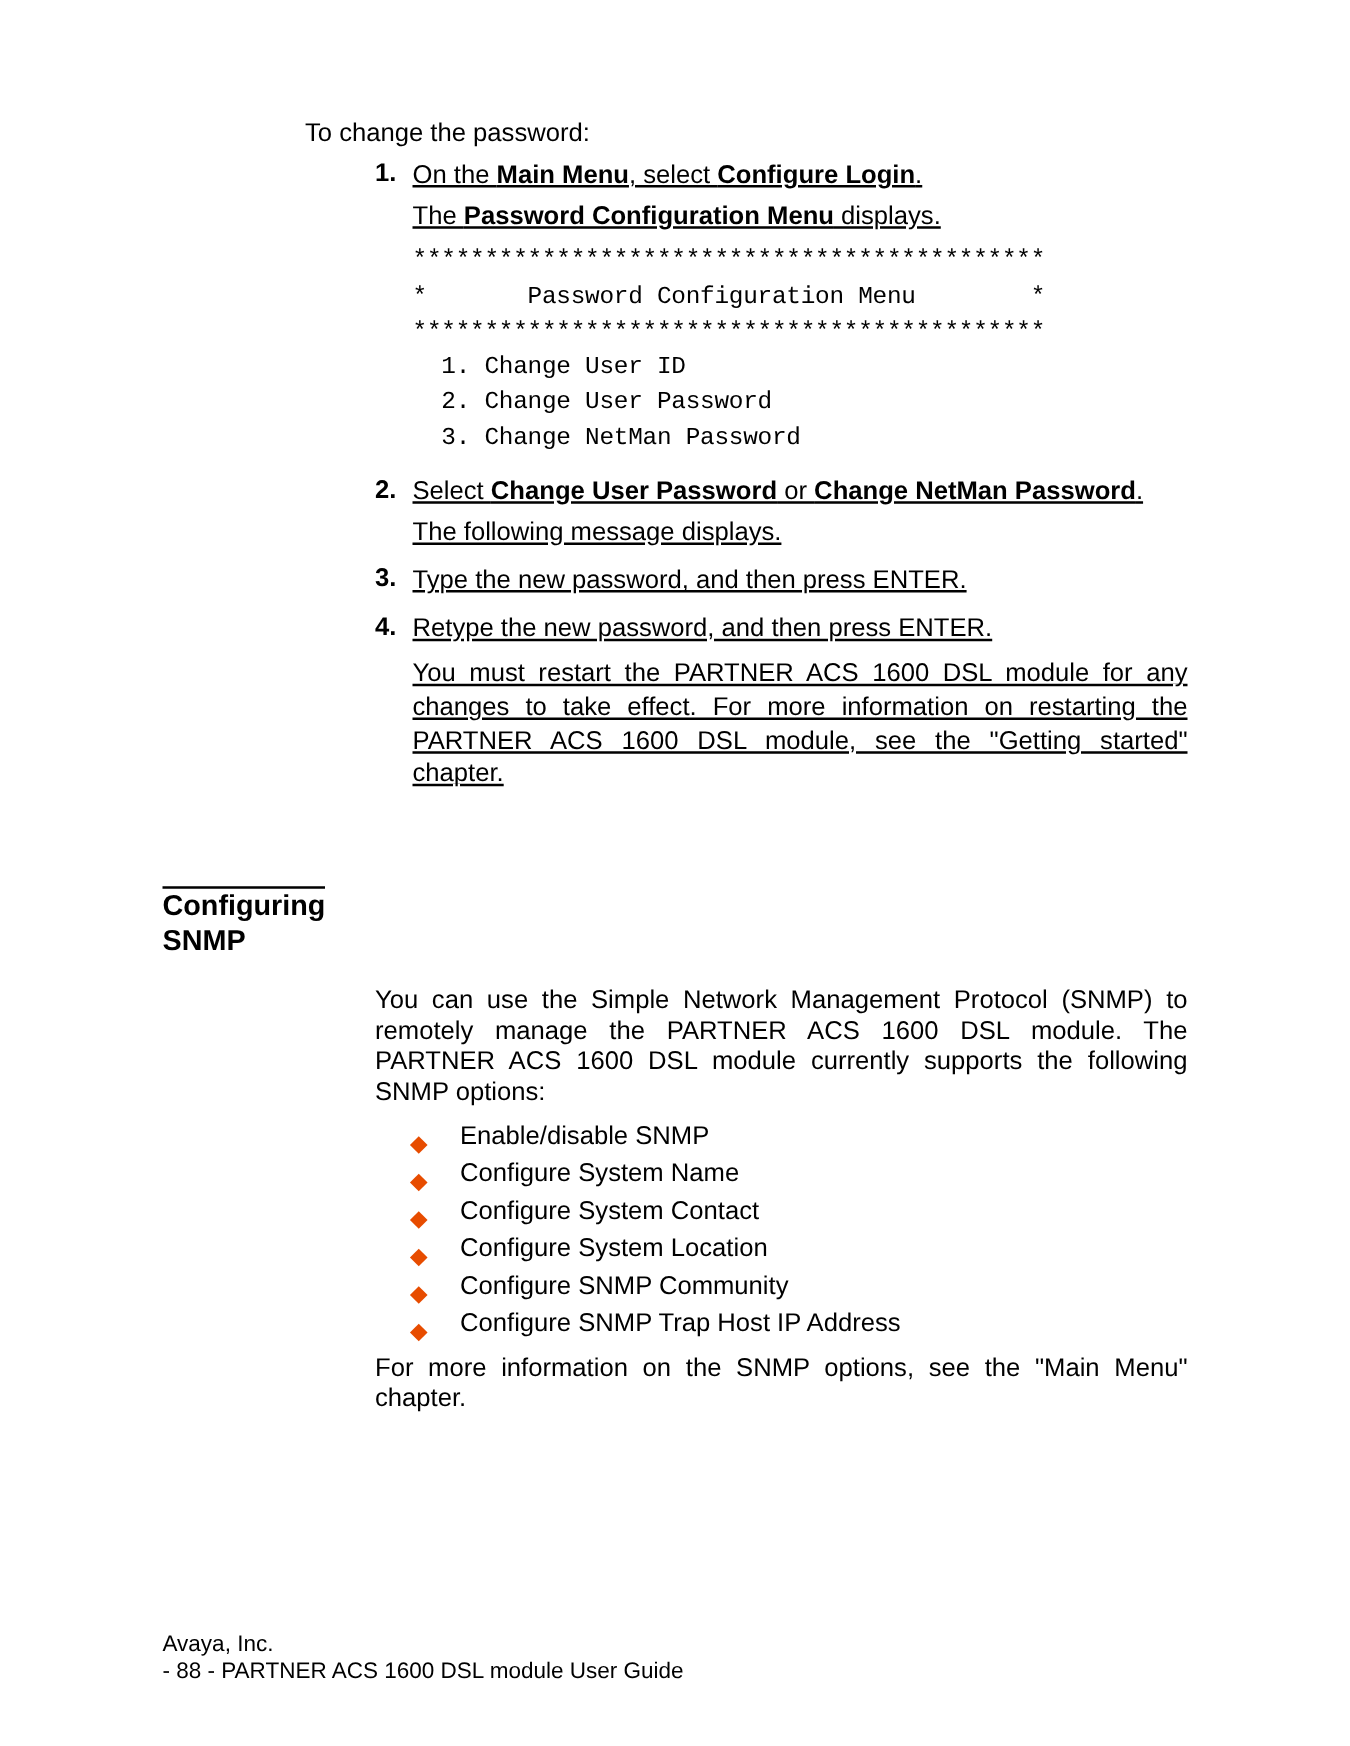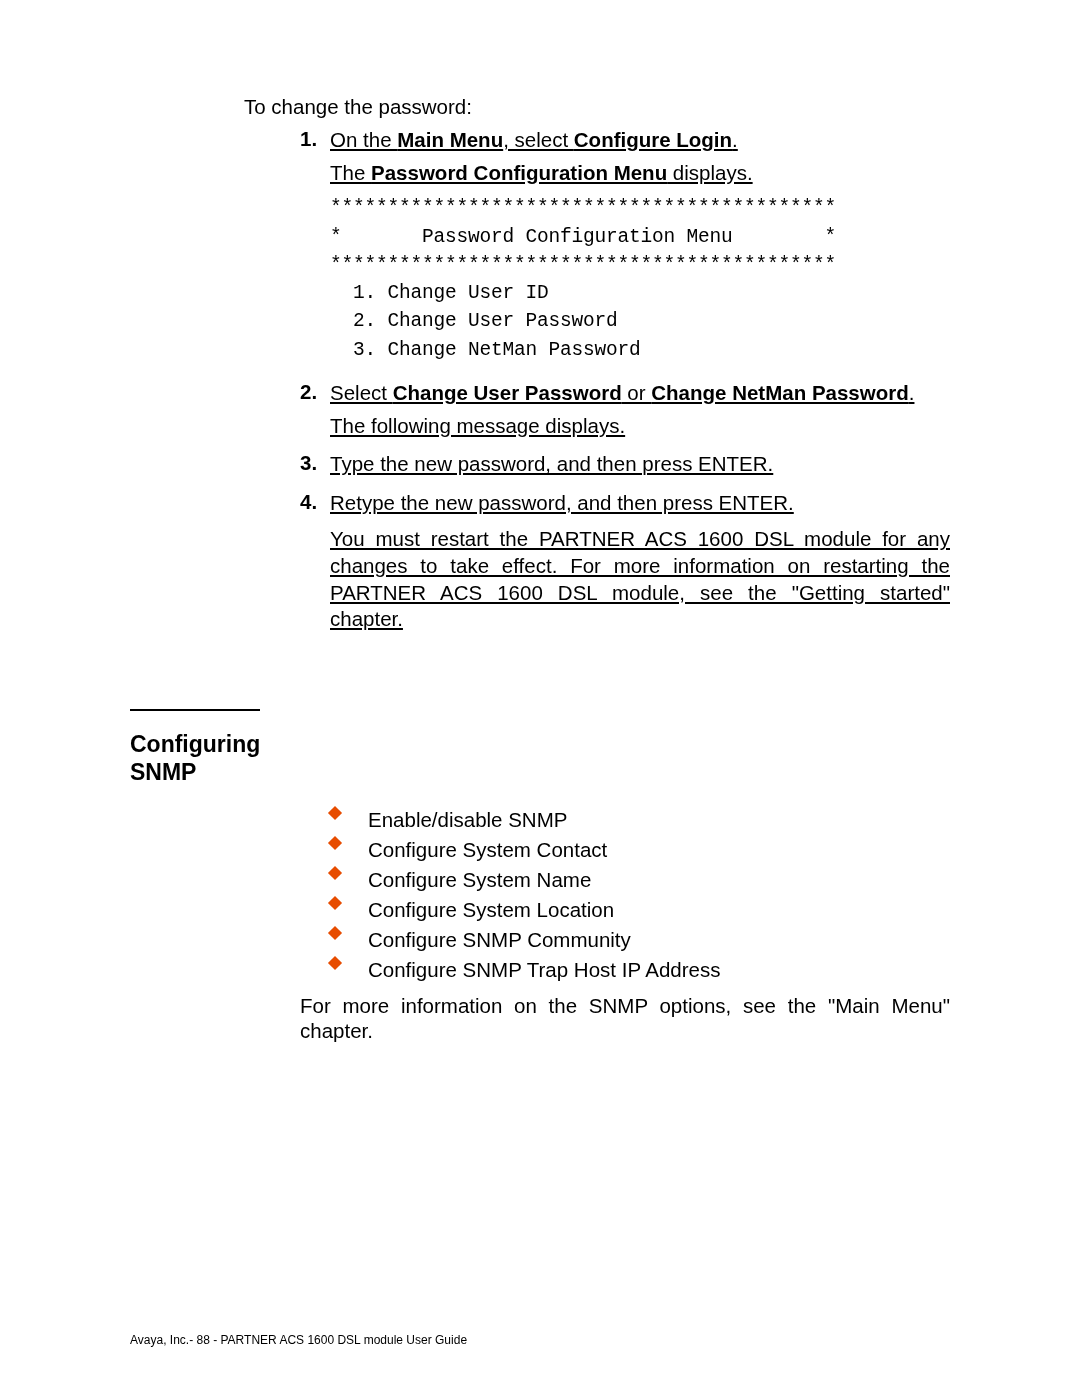--- a/index.html
+++ b/index.html
@@ -45,58 +45,59 @@
       white-space: pre;
       line-height: 1.45;
       margin: 8px 0 10px 0;
       letter-spacing: -0.2px;
     }
     .justify { text-align: justify; }
     .section-header {
       margin-top: 70px;
       border-top: 2px solid #000;
       width: 130px;
-      padding-top: 20px;
+      padding-top: 0;
     }
     .section-title {
       font-size: 23px;
       font-weight: bold;
       line-height: 1.2;
     }
     .section-body {
       margin-left: 170px;
       margin-top: 22px;
       font-size: 20.5px;
     }
     .section-body p { margin-bottom: 10px; line-height: 1.2; }
     .bullet-list {
       list-style: none;
       margin: 8px 0 12px 30px;
     }
     .bullet-item {
       display: flex;
-      align-items: flex-start;
+      align-items: flex-end;
       margin-bottom: 6px;
     }
     .diamond {
       width: 10px;
       height: 10px;
       background: #e74c00;
       transform: rotate(45deg);
       margin-right: 28px;
       flex-shrink: 0;
     }
     .footer {
       position: absolute;
       bottom: 50px;
       left: 130px;
       right: 130px;
       display: flex;
       justify-content: flex-start;
-      font-size: 12px;
+      font-size: 18px;
+      flex-direction: column;
     }
   </style>
 </head>
 <body>
 
 <div class="page">
 
   <p class="intro">To change the password:</p>
 
   <ol class="numbered-list">
@@ -144,33 +145,34 @@
       </div>
     </li>
 
   </ol>
 
   <div class="section-header">
     <h2 class="section-title">Configuring SNMP</h2>
   </div>
 
   <div class="section-body">
+    <p class="justify">You can use the Simple Network Management Protocol (SNMP) to remotely manage the PARTNER ACS 1600 DSL module.  The PARTNER ACS 1600 DSL module currently supports the following SNMP options:</p>
 
     <ul class="bullet-list">
       <li class="bullet-item">
           <span class="diamond"></span>
           <span>Enable/disable SNMP</span>
         </li>
       <li class="bullet-item">
           <span class="diamond"></span>
-          <span>Configure System Contact</span>
+          <span>Configure System Name</span>
         </li>
       <li class="bullet-item">
           <span class="diamond"></span>
-          <span>Configure System Name</span>
+          <span>Configure System Contact</span>
         </li>
       <li class="bullet-item">
           <span class="diamond"></span>
           <span>Configure System Location</span>
         </li>
       <li class="bullet-item">
           <span class="diamond"></span>
           <span>Configure SNMP Community</span>
         </li>
       <li class="bullet-item">

